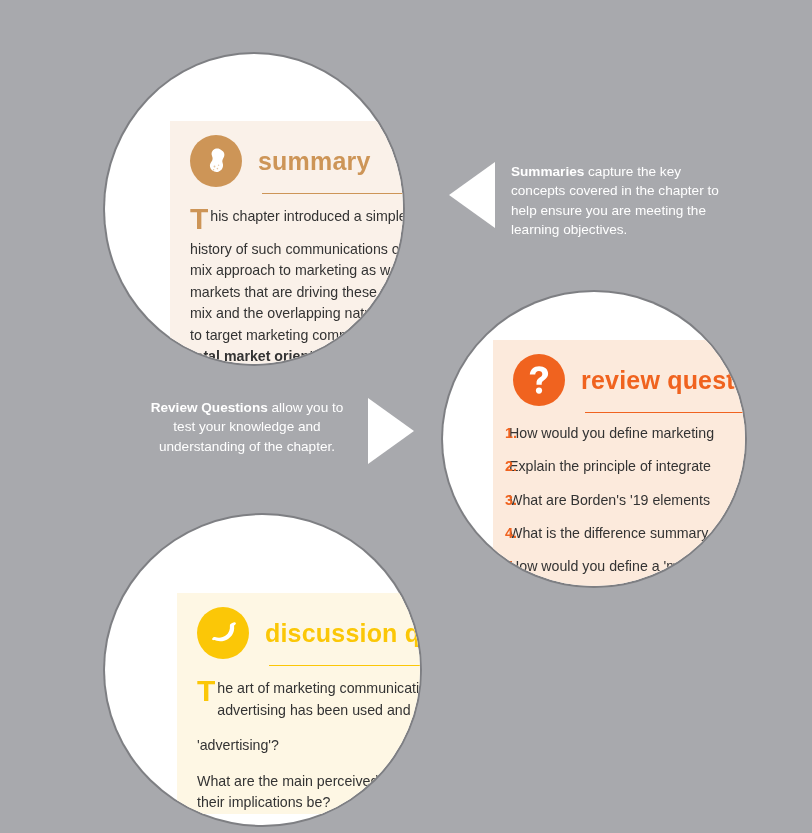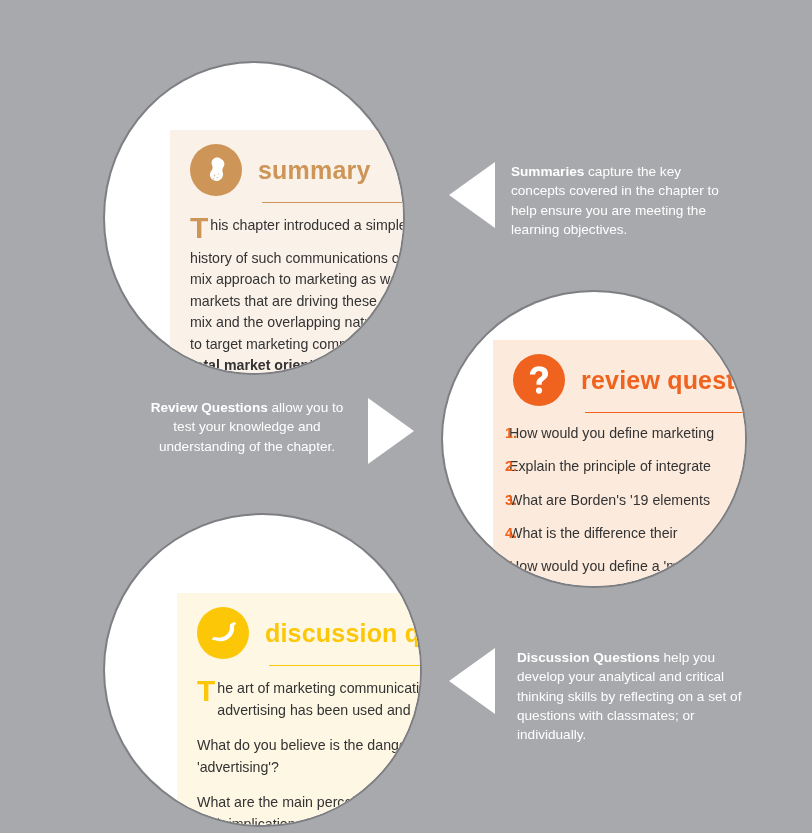--- a/index.html
+++ b/index.html
@@ -111,21 +111,21 @@
   }
   ol.qlist li::before {
     content: counter(q) ".";
     position: absolute;
     left: 12px;
     font-weight: bold;
     color: #f0631f;
   }
 
   
-  #lens-summary { left: 105px; top: 63px; width: 298px; height: 310px; }
+  #lens-summary { left: 105px; top: 54px; width: 298px; height: 310px; }
   #card-summary {
     left: 65px; top: 67px; width: 330px;
     background: #faf1e9;
   }
   #card-summary .card-title { color: #cd9557; }
   #card-summary .rule { background: #cd9557; }
   #card-summary .dropcap { color: #cd9557; }
   #badge-summary { background: #cd9557; }
 
   
@@ -232,21 +232,21 @@
               <circle cx="15" cy="27.6" r="3.1" fill="#ffffff"></circle>
             </svg>
           </div>
           <div class="card-title">review questions</div>
         </div>
         <div class="rule"></div>
         <ol class="qlist">
           <li><span>How would you define marketing</span></li>
           <li><span>Explain the principle of integrate</span></li>
           <li><span>What are Borden's '19 elements</span></li>
-          <li><span>What is the difference their</span></li>
+          <li><span>What is the difference summary</span></li>
           <li><span>How would you define a 'm</span></li>
 
         </ol>
       </div>
     </div>
   </div>
 
   <div class="lens" id="lens-discussion">
     <div class="lens-inner">
       <div class="card" id="card-discussion">
@@ -256,21 +256,20 @@
               <path d="M28.6 6.4c0.9-0.5 1.9-0.2 2.2 0.6 0.3 0.8-0.2 1.5-1 1.9-0.6 0.3-0.8 0.7-0.7 1.6 0.5 5.1-1.7 9.7-6 12.4-4.4 2.8-10.2 3.1-14.5 0.6-0.8-0.5-1-1.3-0.6-1.9 0.4-0.7 1.2-0.8 2-0.5 3.9 1.4 8 0.7 11-1.8 2.9-2.4 4.3-5.9 3.9-9.4-0.1-0.9 0.1-1.4 0.7-1.9 1-0.9 2.1-1.3 3-1.6z" fill="#ffffff"></path>
               <path d="M8.2 21.9c-0.9 0.1-1.4 0.9-1 1.7 0.3 0.7 1.1 0.8 1.9 0.5 0.5-0.2 0.8-0.3 1.3-0.4-0.8-0.5-1.5-1.1-2.2-1.8z" fill="#ffffff"></path>
             </svg>
           </div>
           <div class="card-title">discussion quest</div>
         </div>
         <div class="rule"></div>
         <div class="card-body">
           <p style="margin:0;"><span class="dropcap">T</span><span>he art of marketing communicatio</span></p>
           <p style="margin:0 0 14px 0;">advertising has been used and con</p>
-          <p style="margin:0;">What do you believe is the danger</p>
           <p style="margin:0 0 14px 0;">'advertising'?</p>
           <p style="margin:0;">What are the main perceived sh</p>
           <p style="margin:0;">their implications be?</p>
         </div>
       </div>
     </div>
   </div>
 
   <div class="callout" id="callout-summary">
     <div class="tri tri-left"></div>
@@ -279,20 +278,14 @@
     </div>
   </div>
 
   <div class="callout" id="callout-review">
     <div class="note">
       <b>Review Questions</b><span> allow you to test your knowledge and understanding of the chapter.</span>
     </div>
     <div class="tri tri-right"></div>
   </div>
 
-  <div class="callout" id="callout-discussion">
-    <div class="tri tri-left"></div>
-    <div class="note">
-      <b>Discussion Questions</b><span> help you develop your analytical and critical thinking skills by reflecting on a set of questions with classmates; or individually.</span>
-    </div>
-  </div>
 
 </div>
 
 </body></html>

